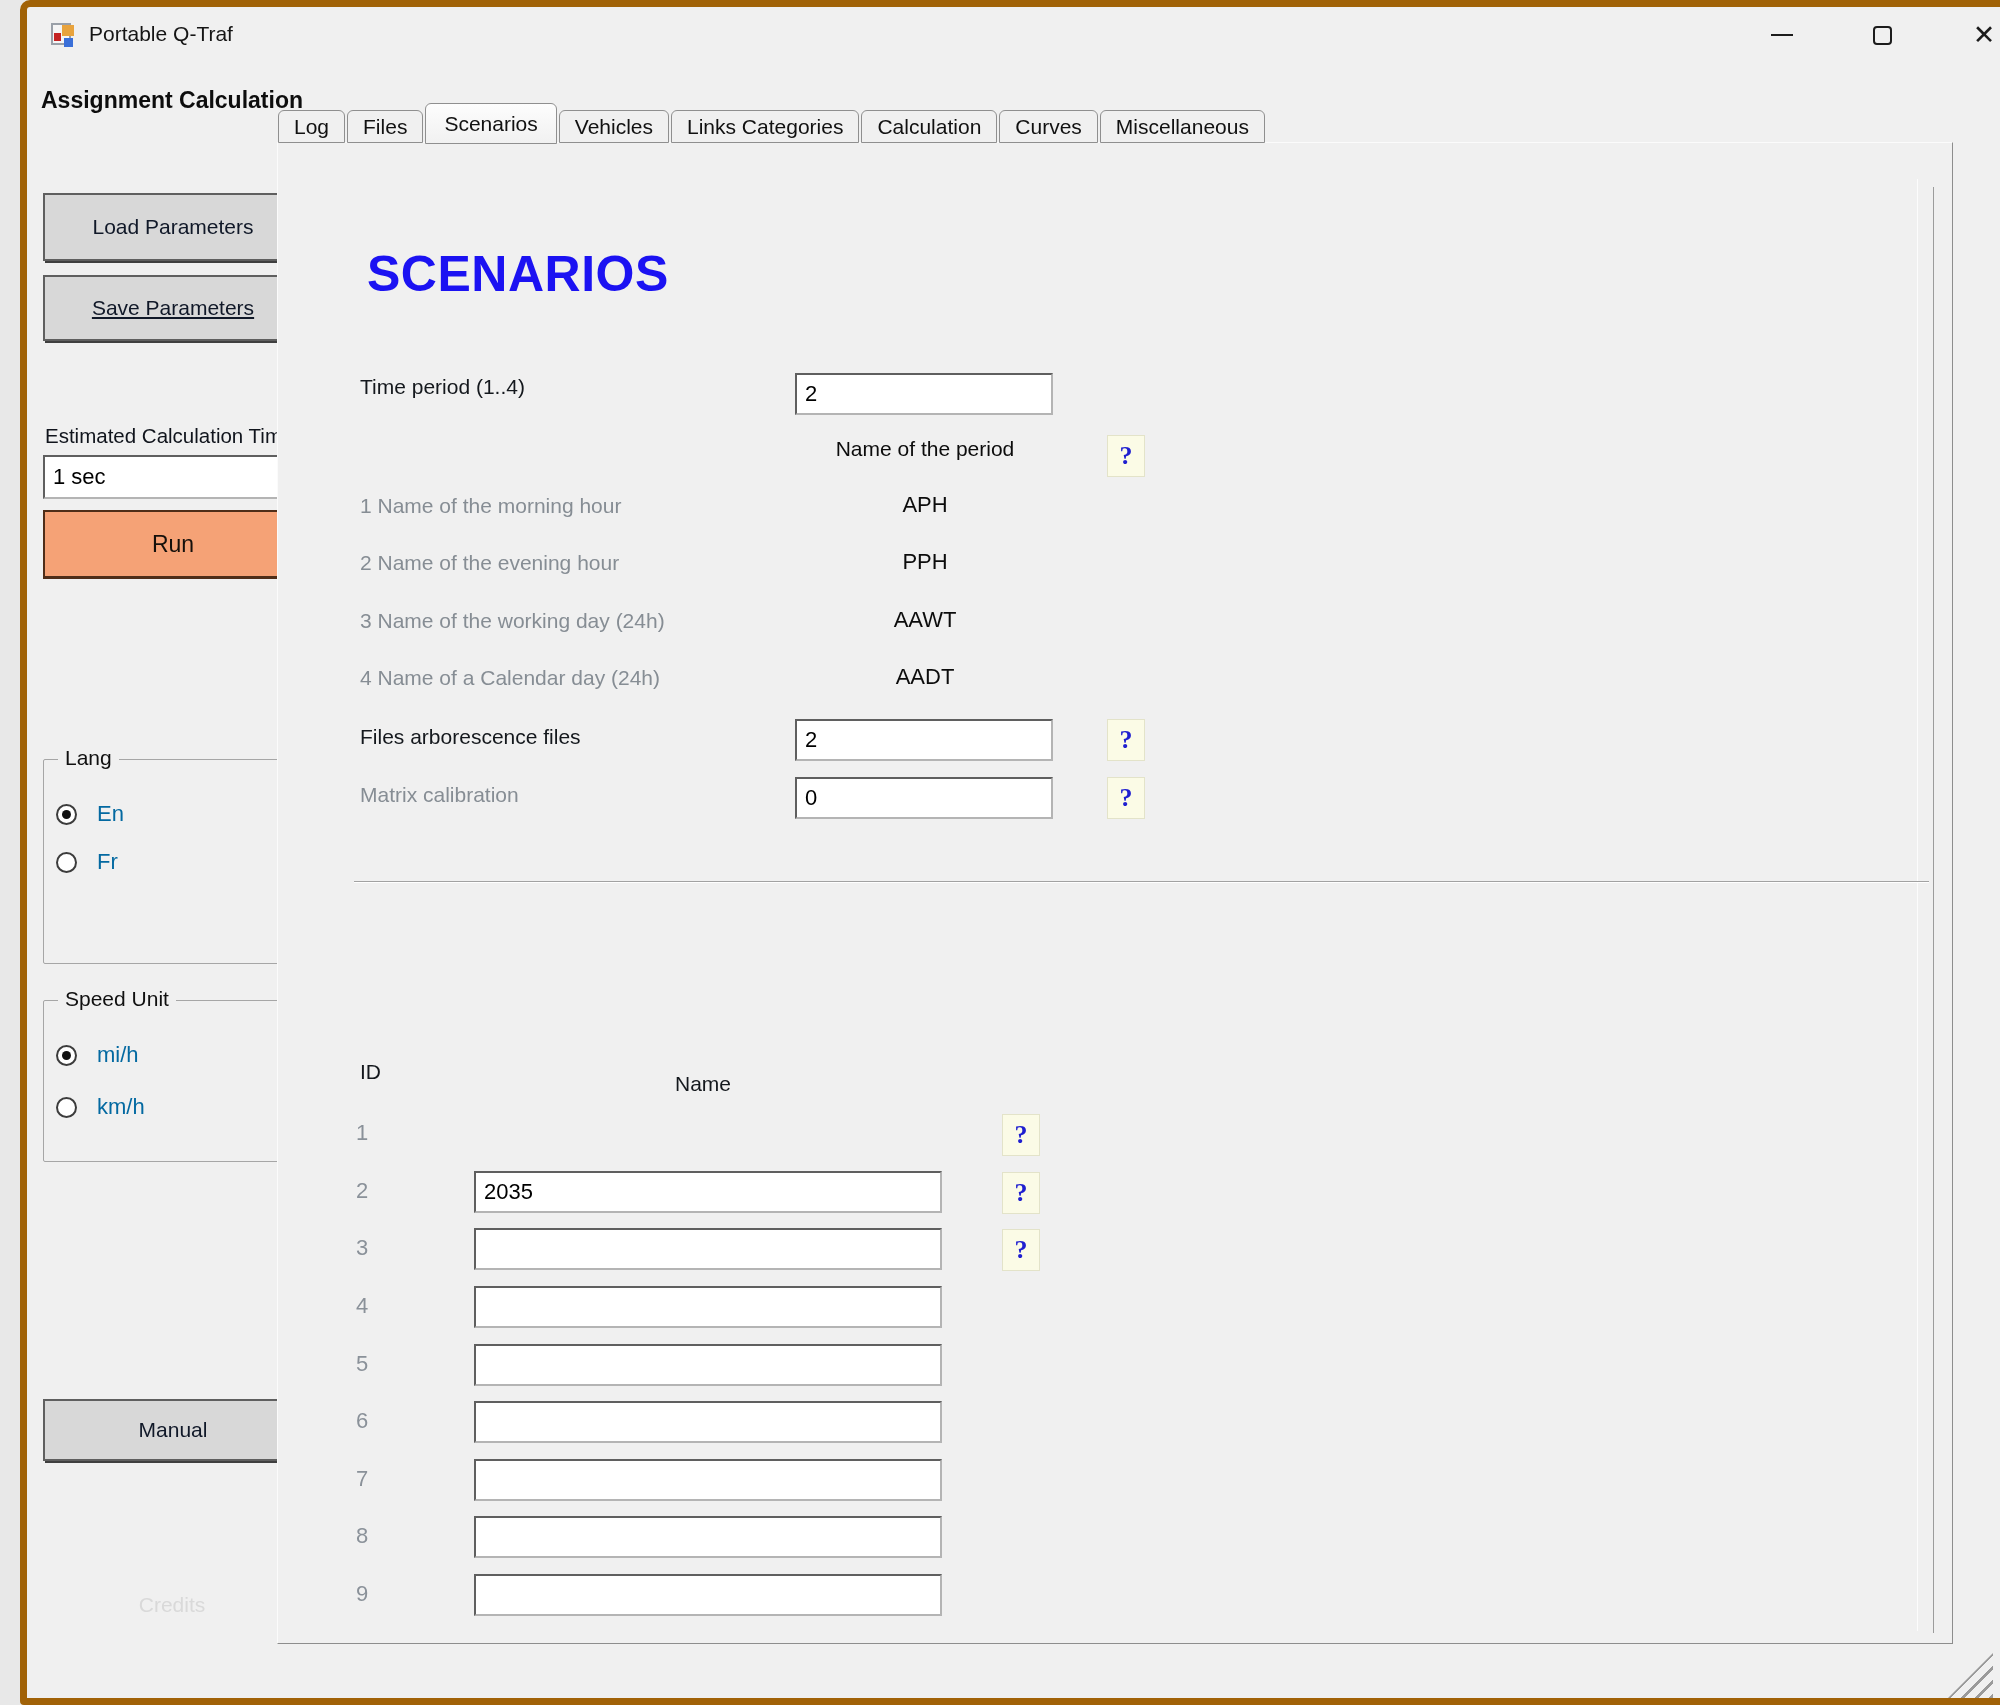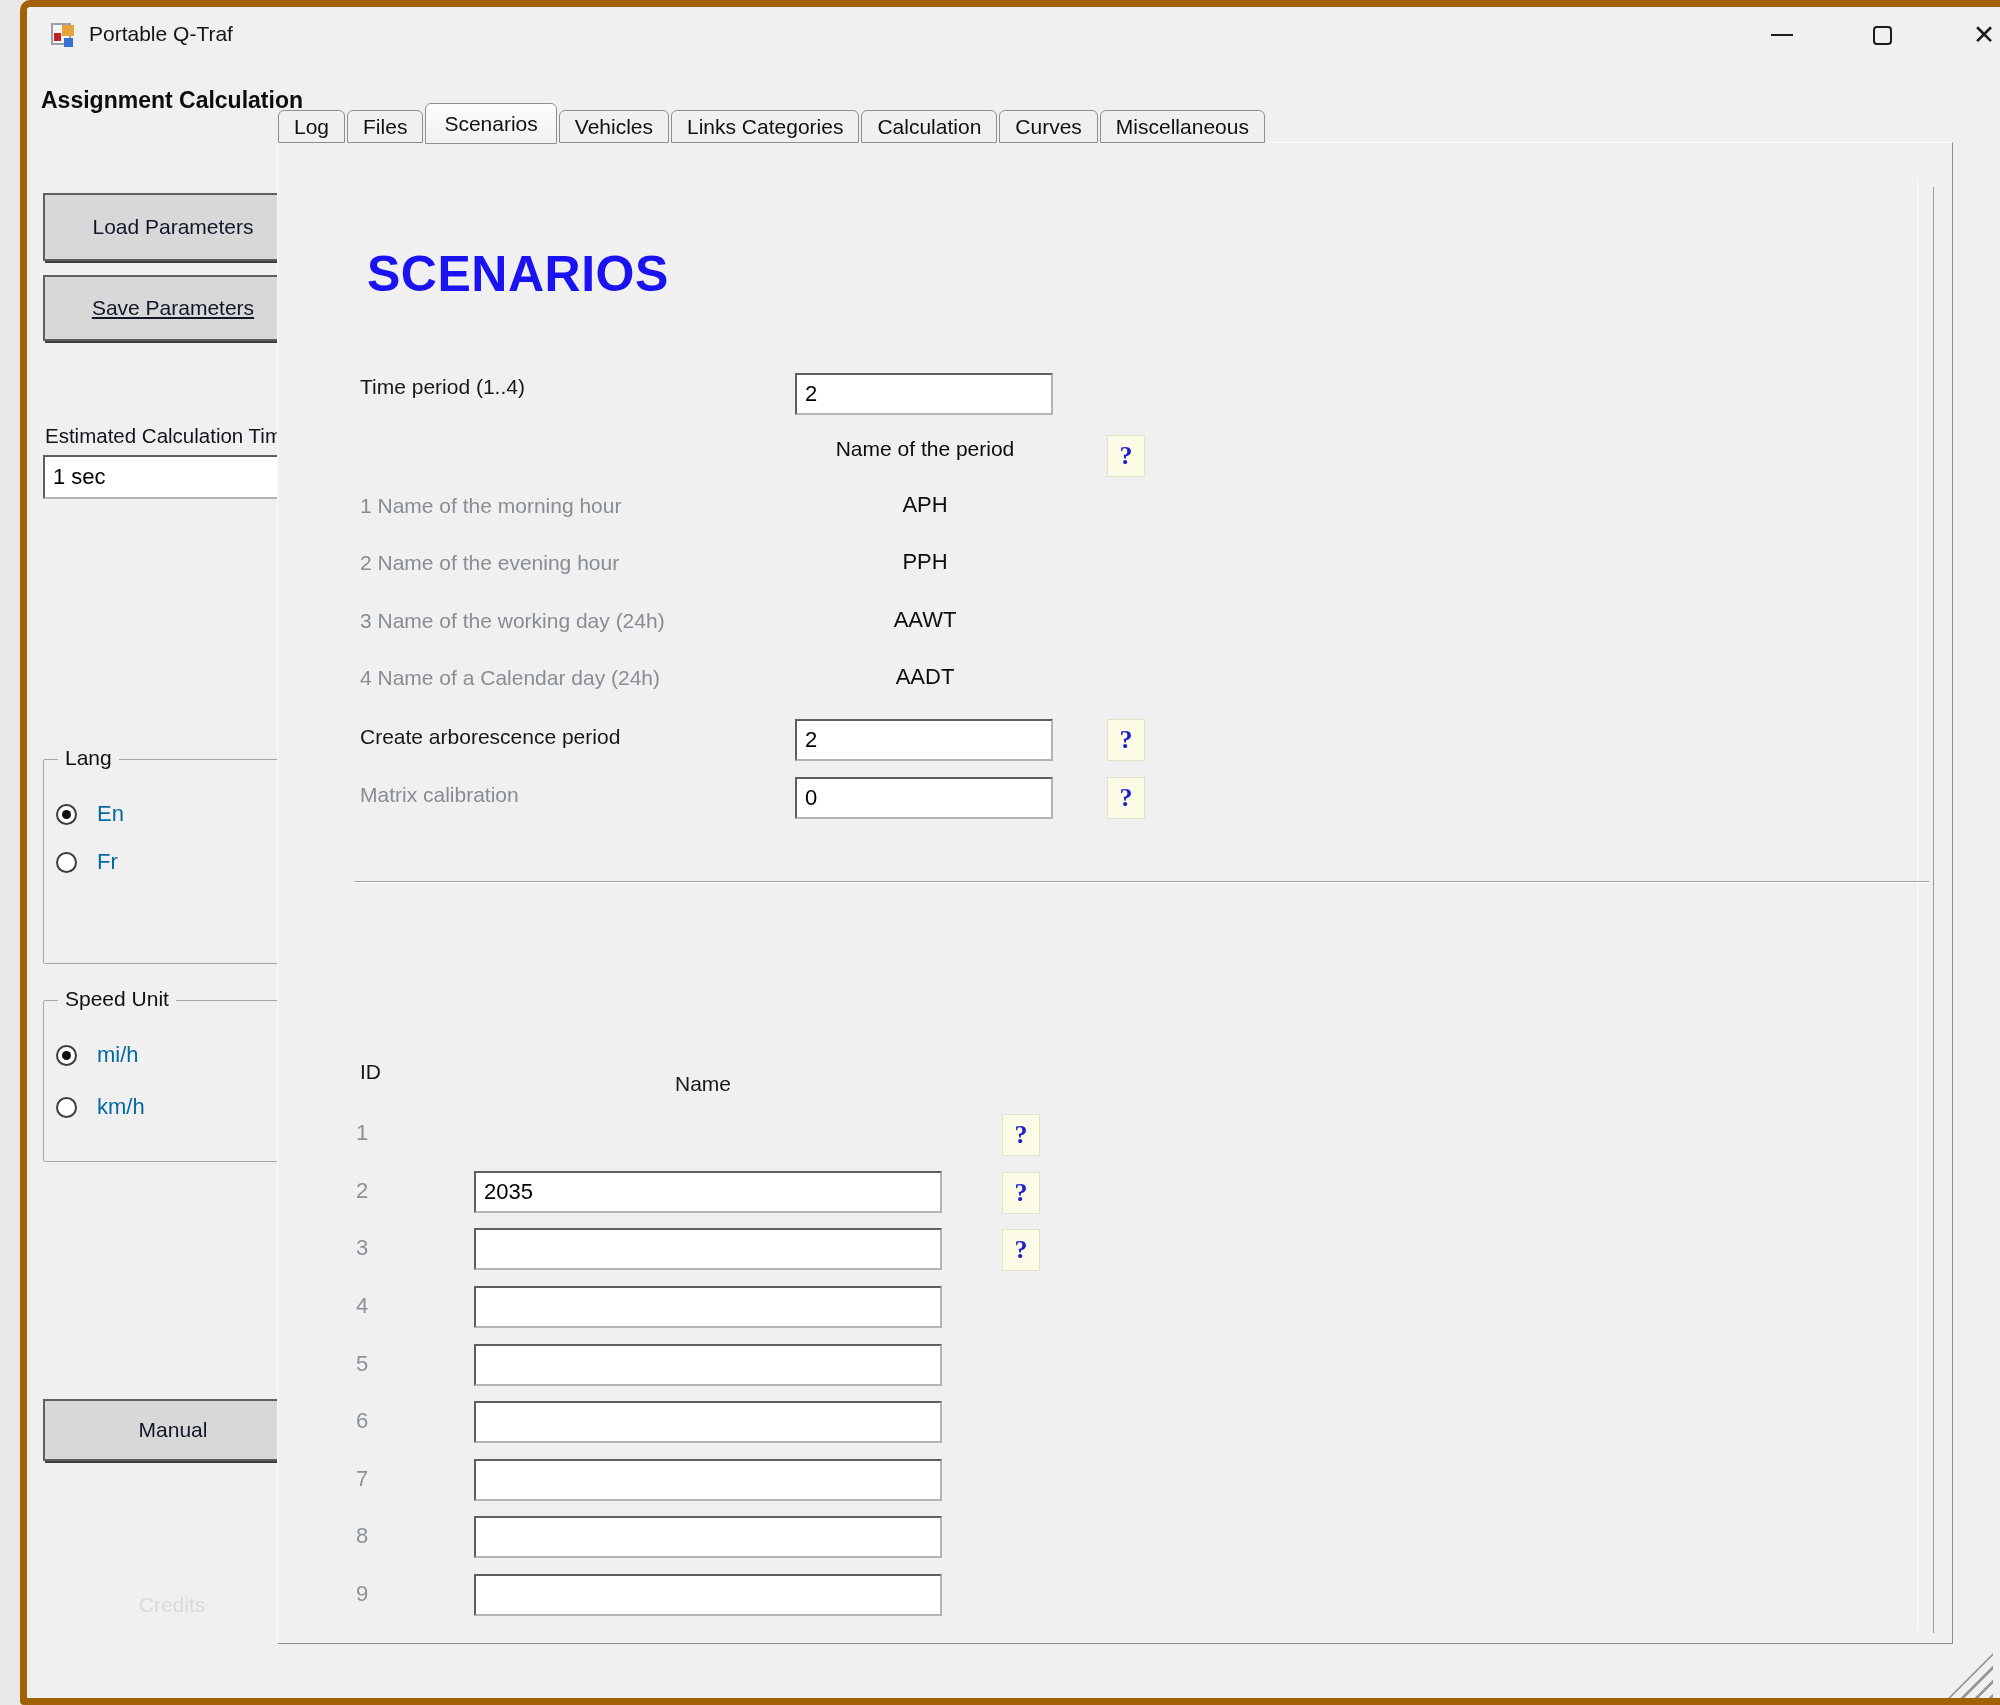--- a/index.html
+++ b/index.html
@@ -149,20 +149,21 @@
     <div class="cap-btn cap-close">
       <span class="glyph-close">✕</span>
     </div>
   </div>
 
   <div class="section-title">Assignment Calculation</div>
   <button class="side-btn btn-load">Load Parameters</button>
   <button class="side-btn btn-save">Save Parameters</button>
   <div class="est-label">Estimated Calculation Time</div>
   <input class="tb est-input" value="1 sec" style="">
+  <button class="btn-run">Run</button>
 
   <div class="groupbox gb-lang">
     <span class="gb-legend">Lang</span>
     <label class="radio-row rr-en">
       <input type="radio" name="lang" checked="" style="">
       <span class="radio-label">En</span>
     </label>
     <label class="radio-row rr-fr">
       <input type="radio" name="lang" style="">
       <span class="radio-label">Fr</span>
@@ -214,21 +215,21 @@
 
   <div class="lbl lbl-gray" style="left:333px; top:544px;">2 Name of the evening hour</div>
   <div class="val-center" style="top:542px;">PPH</div>
 
   <div class="lbl lbl-gray" style="left:333px; top:602px;">3 Name of the working day (24h)</div>
   <div class="val-center" style="top:600px;">AAWT</div>
 
   <div class="lbl lbl-gray" style="left:333px; top:659px;">4 Name of a Calendar day (24h)</div>
   <div class="val-center" style="top:657px;">AADT</div>
 
-  <div class="lbl" style="left:333px; top:718px;">Create arborescence period</div>
+  <div class="lbl" style="left:333px; top:718px;">Files arborescence files</div>
   <input class="tb inp-scn" style="top: 712px;" value="2">
   <button class="help help-col" style="top:712px;">
       <span>?</span>
     </button>
 
   <div class="lbl lbl-gray" style="left:333px; top:776px;">Matrix calibration</div>
   <input class="tb inp-scn" style="top: 770px;" value="0">
   <button class="help help-col" style="top:770px;">
       <span>?</span>
     </button>

